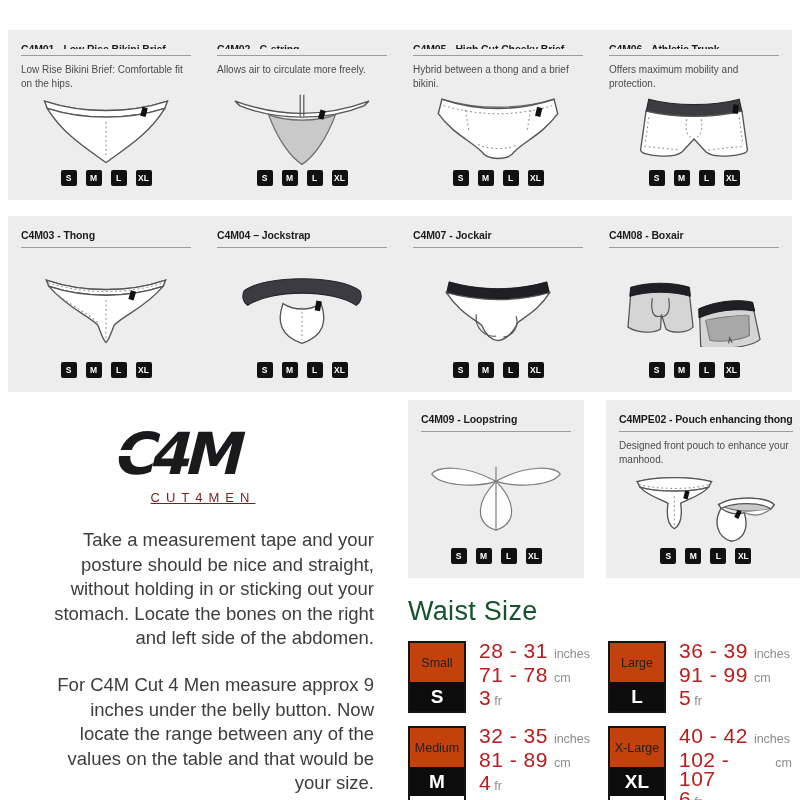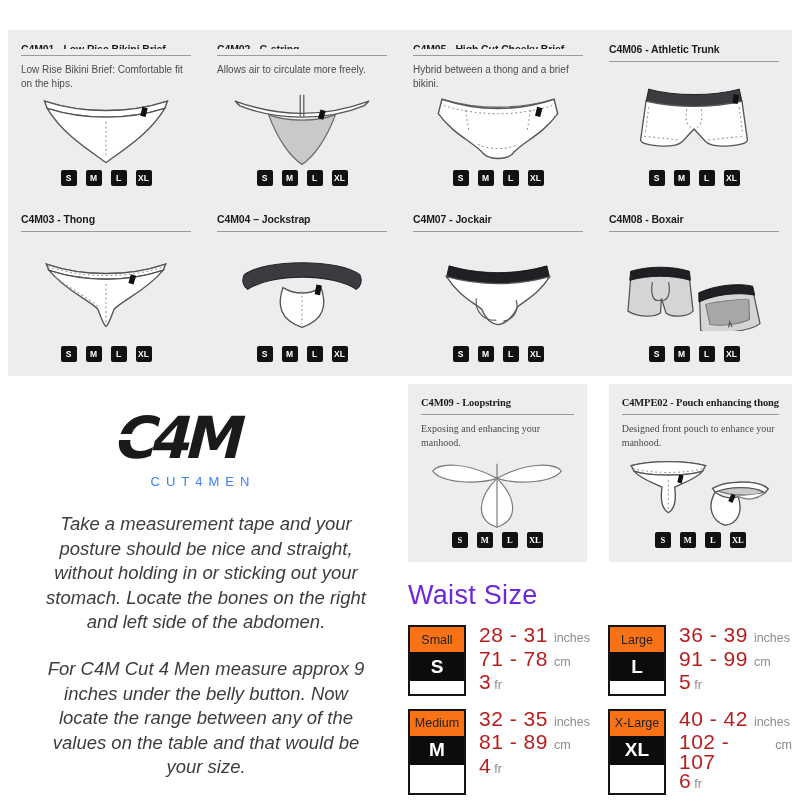--- a/index.html
+++ b/index.html
@@ -7,21 +7,21 @@
     width:800px; height:800px; overflow:hidden;
     background:#ffffff;
     font-family:"Liberation Sans", sans-serif;
     color:#222;
   }
   .cards-row {
     display:grid; grid-template-columns:repeat(4,1fr);
     padding:0 8px;
   }
   .row1 { margin-top:30px; }
-  .row2 { }
+  .row2 { margin-top:16px; }
   .card {
     background:#ededed;
     padding:13px 13px 12px 13px;
     display:flex; flex-direction:column;
   }
   .row1 .card { height:170px; }
   .row2 .card { height:176px; }
   .row3 .card { height:178px; }
   .card h3 {
     font-size:10.5px; font-weight:bold; color:#1c1c1e;
@@ -44,41 +44,41 @@
     font-size:8.5px; font-weight:bold; border-radius:2px;
     display:flex; align-items:center; justify-content:center;
   }
   
   .bottom { display:flex; margin-top:8px; }
   .bottom-left { width:400px; text-align:center; }
   .bottom-right { width:400px; padding:0 8px; }
   .row3 { display:grid; grid-template-columns:1fr 1fr; column-gap:22px; }
   .logo-wrap { margin-top:24px; display:inline-block; }
   .logo-sub {
-    font-size:13px; letter-spacing:6px; color:#3b82f6;
-    margin-top:0px; padding-left:6px;
+    font-size:13px; letter-spacing:6px; color:#7f1d1d;
+    margin-top:0px; padding-left:6px;text-decoration:underline;
   }
   .instructions {
-    text-align:center; width:336px; margin:22px auto 4px 38px;
-    font-size:18.5px; color:#3d3d3d; line-height:1.33;font-style:italic;
+    text-align:right; width:336px; margin:22px auto 4px 38px;
+    font-size:18.5px; color:#3d3d3d; line-height:1.33;
   }
   .instructions p + p { margin-top:22px; }
   .waist { margin-top:18px; }
   .waist h2 {
-    font-size:27px; font-weight:500; color:#6d28d9; letter-spacing:0.3px;
+    font-size:27px; font-weight:500; color:#14532d; letter-spacing:0.3px;
     margin:0 0 14px 0;
   }
   .waist-grid {
     display:grid; grid-template-columns:1fr 1fr;
     column-gap:16px; row-gap:13px;
   }
   .size-entry { display:flex; gap:13px; }
   .size-box { width:58px; border:2px solid #141414; flex:none; }
   .size-box-label {
-    height:25px; background:#f97316; color:#222; font-size:12.5px;
+    height:39px; background:#c2410c; color:#222; font-size:12.5px;
     display:flex; align-items:center; justify-content:center;
   }
   .size-box-letter {
     height:29px; background:#0c0c0c; color:#fff; font-size:19px; font-weight:bold;
     display:flex; align-items:center; justify-content:center;
   }
   .size-values .line { display:flex; align-items:baseline; line-height:19.5px; }
   .size-values .big { font-size:21px; color:#b91c1c; letter-spacing:0.5px; }
   .size-values .unit { font-size:12.5px; color:#8d8d8d; margin-left:6px; }
   
@@ -156,20 +156,21 @@
       <span class="badge">S</span>
       <span class="badge">M</span>
       <span class="badge">L</span>
       <span class="badge">XL</span>
     </div>
   </article>
 
   <article class="card">
     <h3>C4M06 - Athletic Trunk</h3>
     <div class="divider"></div>
+    <p>Offers maximum mobility and protection.</p>
     <div class="illus">
       <svg viewBox="0 0 160 84">
         <path class="g-band" d="M30 8 C60 16 100 16 130 8 L133 22 C100 30 60 30 27 22 Z"></path>
         <path class="g-outline" d="M27 21 L21 64 C21 71 58 74 67 66 L80 52 L93 66 C102 74 139 71 139 64 L133 21 C100 29 60 29 27 21 Z"></path>
         <path class="g-dash" d="M72 30 C70 42 72 50 80 51 M88 30 C90 42 88 50 80 51"></path>
         <path class="g-dash" d="M25 60 L64 64 M96 64 L135 60"></path>
         <path class="g-dash" d="M30 28 L26 58 M130 28 L134 58"></path>
         <rect class="g-tag" x="123" y="14" width="6" height="10" transform="rotate(8 126 19)"></rect>
       </svg>
     </div>
@@ -281,26 +282,25 @@
       </svg>
       <div class="logo-sub">CUT4MEN</div>
     </div>
     <div class="instructions">
       <p>Take a measurement tape and your posture should be nice and straight, without holding in or sticking out your stomach. Locate the bones on the right and left side of the abdomen.</p>
       <p>For C4M Cut 4 Men measure approx 9 inches under the belly button. Now locate the range between any of the values on the table and that would be your size.</p>
     </div>
   </div>
 
   <div class="bottom-right">
-    <div class="row3 cards-row" style="padding:0;font-family:Liberation Serif, serif;">
+    <div class="row3 cards-row" style="padding:0;">
 
       <article class="card">
         <h3>C4M09 - Loopstring</h3>
         <div class="divider"></div>
-        <p>Exposing and enhancing your manhood.</p>
         <div class="illus">
           <svg viewBox="0 0 160 84">
             <path class="g-thin" d="M80 28 C44 8 14 12 9 20 C18 32 54 36 80 28 Z"></path>
             <path class="g-thin" d="M80 28 C116 8 146 12 151 20 C142 32 106 36 80 28 Z"></path>
             <path class="g-thin" d="M80 28 C58 50 56 74 80 82 C104 74 102 50 80 28 Z"></path>
             <path d="M80 12 L80 82" fill="none" stroke="#7a7a7a" stroke-width="1.3"></path>
           </svg>
         </div>
         <div class="sizes">
           <span class="badge">S</span>

